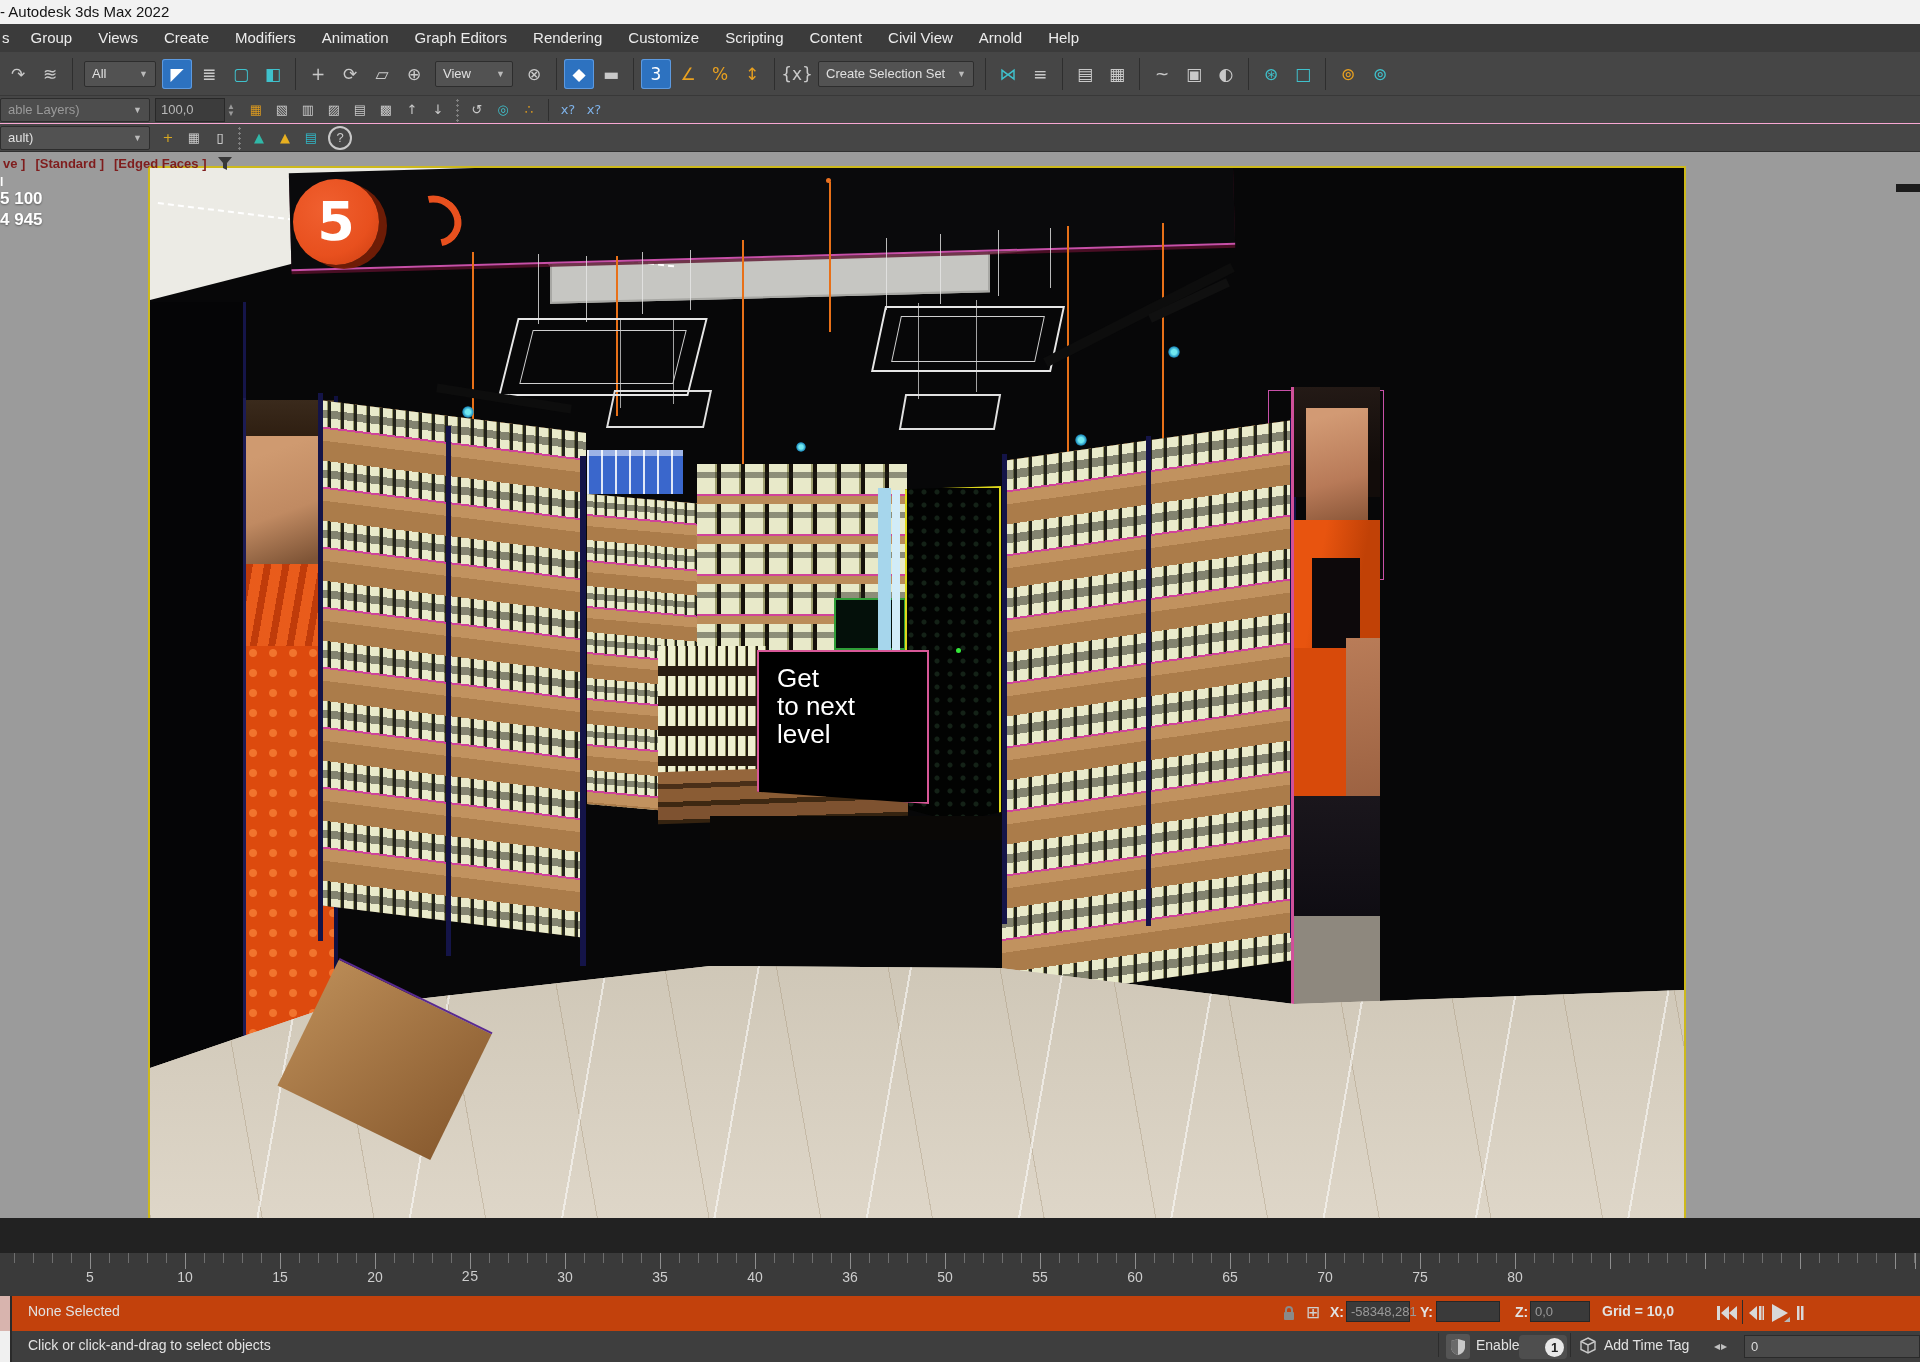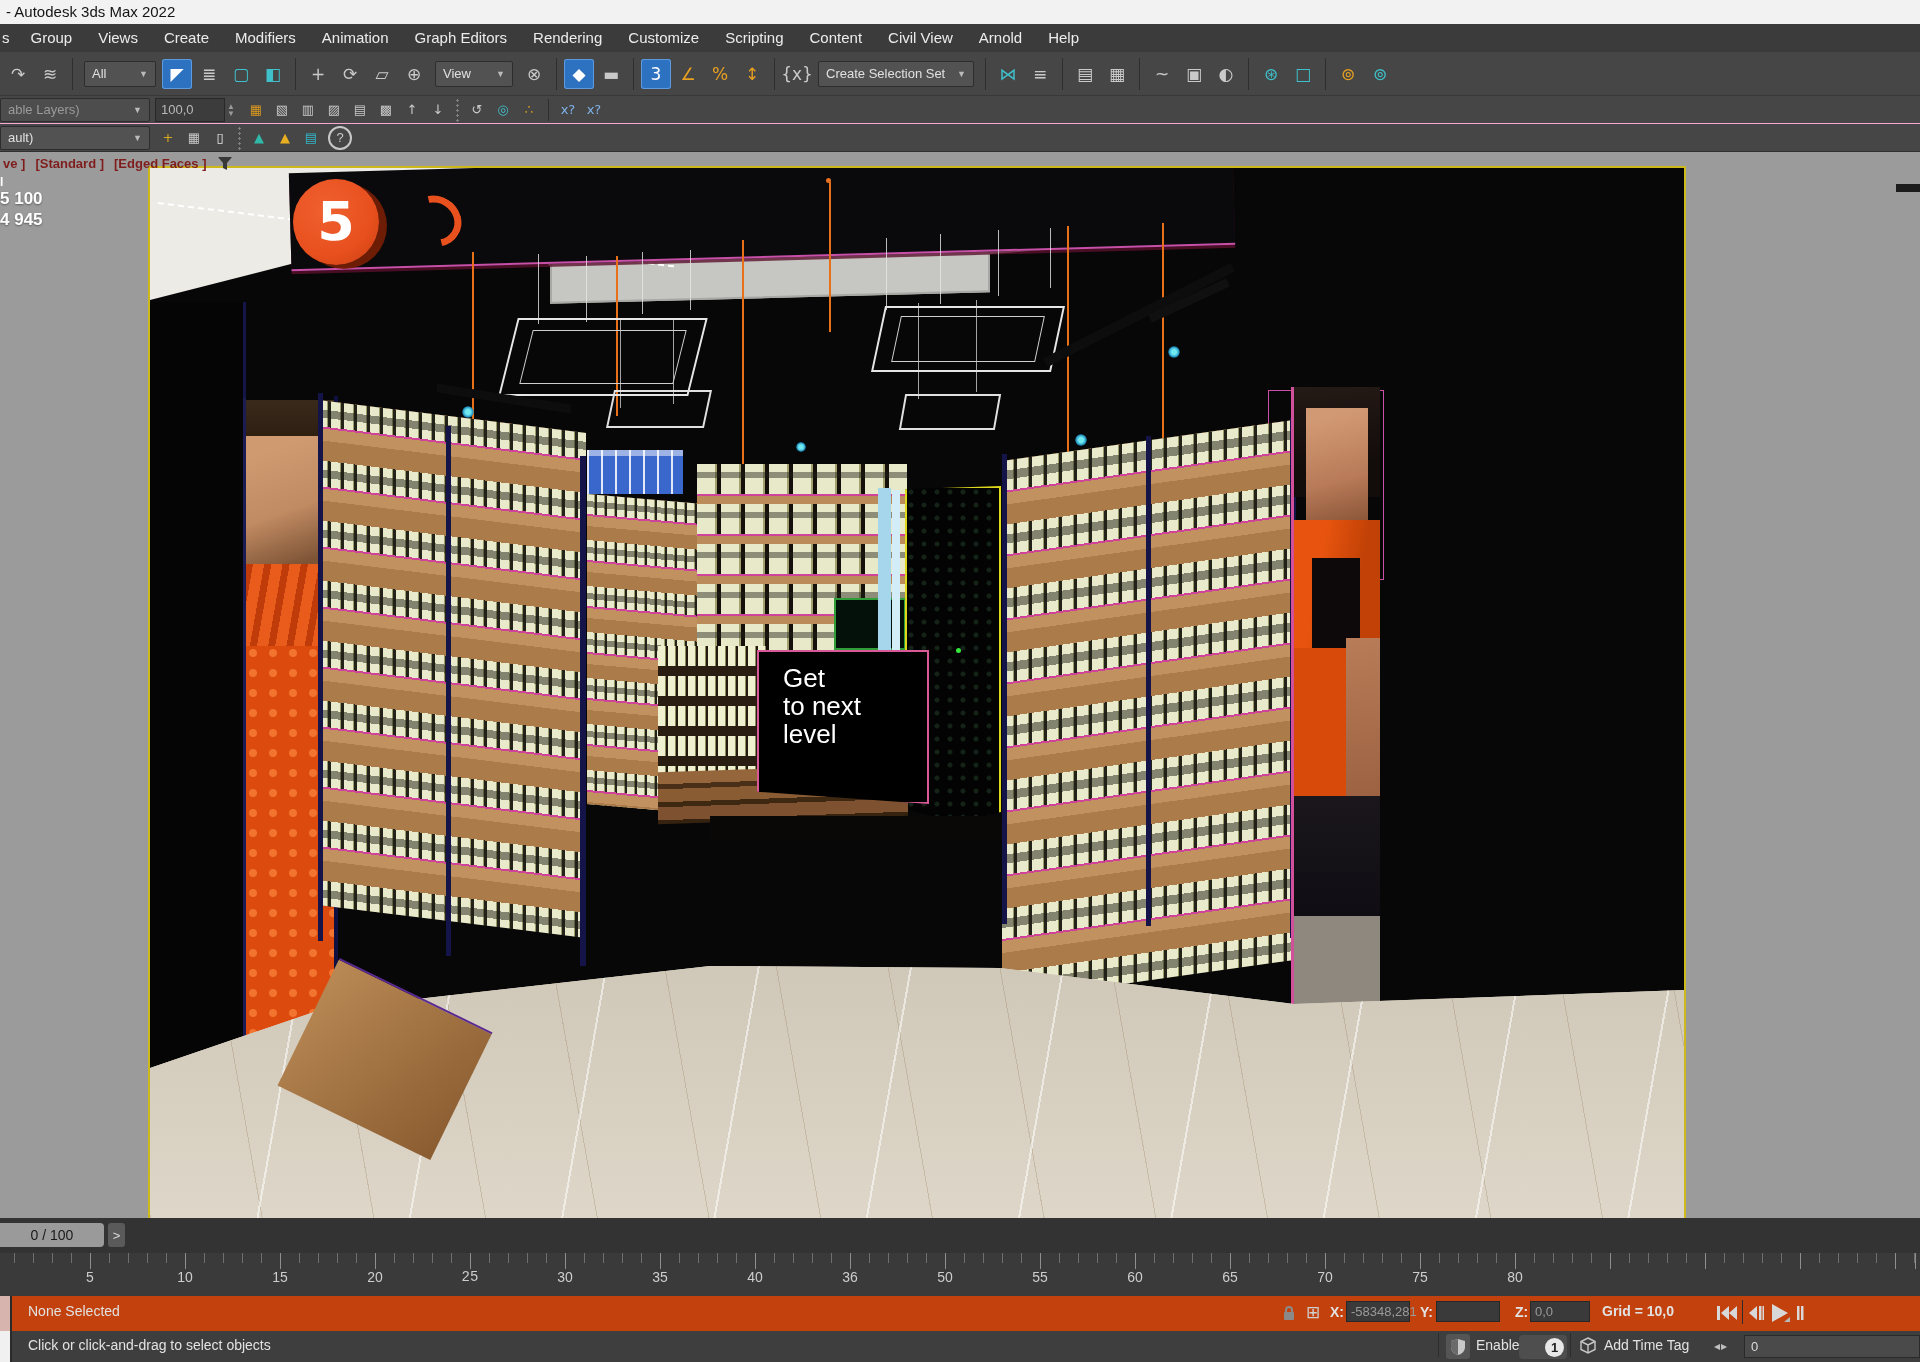--- a/index.html
+++ b/index.html
@@ -1,20 +1,20 @@
 <!DOCTYPE html>
 <html><head>
 <meta charset="utf-8">
 <style>
   html,body{margin:0;padding:0;background:#222;}
   .app{position:relative;width:1920px;height:1362px;overflow:hidden;
        font-family:"Liberation Sans",sans-serif;color:#dcdcdc;font-size:14px;}
   
   .titlebar{position:absolute;left:0;top:0;width:100%;height:24px;background:#f2f2f2;
-            color:#141414;font-size:15px;line-height:24px;padding-left:6px;box-sizing:border-box;}
+            color:#141414;font-size:15px;line-height:24px;box-sizing:border-box;}
   .menubar{position:absolute;left:0;top:24px;width:100%;height:28px;background:#3b3b3b;
            display:flex;align-items:center;border-bottom:1px solid #2c2c2c;}
   .menuitem{padding:0 13px;font-size:15px;color:#ececec;line-height:28px;cursor:default;}
   .menuitem:first-child{padding-left:2px;padding-right:8px;}
   .tbrow{position:absolute;left:0;width:100%;background:#464646;display:flex;align-items:center;box-sizing:border-box;}
   .tb1{top:52px;height:44px;border-bottom:1px solid #383838;padding-left:2px;}
   .tb2{top:96px;height:28px;border-bottom:1px solid #f9a8d4;}
   .tb3{top:124px;height:28px;border-bottom:1px solid #303030;}
   .tbgroup{display:flex;align-items:center;}
   .tbi{display:inline-flex;align-items:center;justify-content:center;width:30px;height:30px;
@@ -69,21 +69,21 @@
   .logo{position:absolute;left:143px;top:11px;width:86px;height:86px;border-radius:50%;
         background:radial-gradient(circle at 38% 35%,#f06030,#e8501e 60%,#c83c10);z-index:12;
         display:flex;align-items:center;justify-content:center;
         box-shadow:8px 4px 0 rgba(120,30,6,.9);}
   .logo span{color:#fff;font-family:"DejaVu Sans",sans-serif;font-weight:bold;font-size:54px;line-height:86px;}
   .logo-swirl{position:absolute;left:258px;top:28px;width:40px;height:36px;border:7px solid #e8501e;
         border-left-color:transparent;border-bottom-color:transparent;border-radius:50%;
         transform:rotate(32deg);z-index:12;}
   .sign{position:absolute;left:607px;top:482px;width:168px;height:150px;background:#000;
         border:2px solid #d85898;z-index:20;clip-path:polygon(0 0,100% 0,100% 100%,0 92%);}
-  .sign div{color:#fff;font-size:26px;line-height:28px;padding-left:24px;}
+  .sign div{color:#fff;font-size:26px;line-height:28px;padding-left:18px;}
   .sign div:first-child{padding-top:12px;}
   
   .timeslider{position:absolute;left:0;top:1218px;width:100%;height:35px;background:#333;
               border-bottom:1px solid #2a2a2a;display:flex;align-items:center;}
   .framebox{position:absolute;left:0;top:5px;width:104px;height:24px;background:#9a9a9a;
             border-radius:0 4px 4px 0;color:#1a1a1a;font-size:14px;display:flex;align-items:center;
             justify-content:center;}
   .advbtn{position:absolute;left:108px;top:5px;width:17px;height:24px;background:#5a5a5a;border-radius:3px;
           color:#ddd;display:flex;align-items:center;justify-content:center;font-size:13px;}
   .ruler{position:absolute;left:0;top:1253px;width:100%;height:43px;background:#3a3a3a;border-bottom:1px solid #262626;}
@@ -358,28 +358,20 @@
           <div>Get</div>
           <div>to next</div>
           <div>level</div>
         </div>
       </div>
     </div>
 
     <div style="position:absolute;left:1896px;top:32px;width:24px;height:8px;background:#1c1c1c;"></div>
   </div>
 
-  <div class="timeslider">
-    <div class="framebox">
-      <span>0 / 100</span>
-    </div>
-    <div class="advbtn">
-      <span>&gt;</span>
-    </div>
-  </div>
 
   <div class="ruler" id="ruler">
       <span class="rlabel" style="left: 90px;">5</span>
       <span class="rlabel" style="left: 185px;">10</span>
       <span class="rlabel" style="left: 280px;">15</span>
       <span class="rlabel" style="left: 375px;">20</span>
       <span class="rlabel" style="left: 470px; font-family: Liberation Mono, monospace;">25</span>
       <span class="rlabel" style="left: 565px;">30</span>
       <span class="rlabel" style="left: 660px;">35</span>
       <span class="rlabel" style="left: 755px;">40</span>

